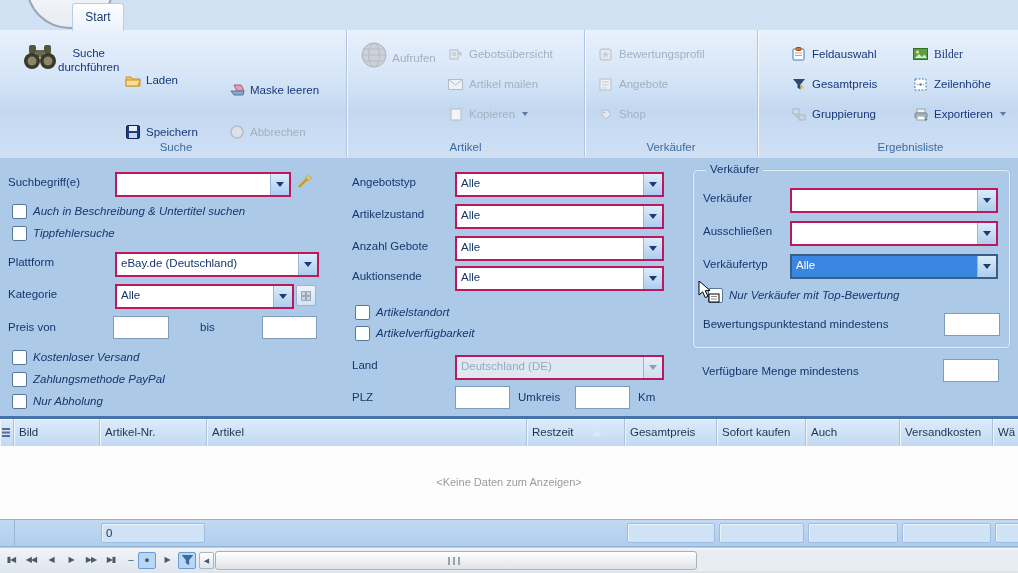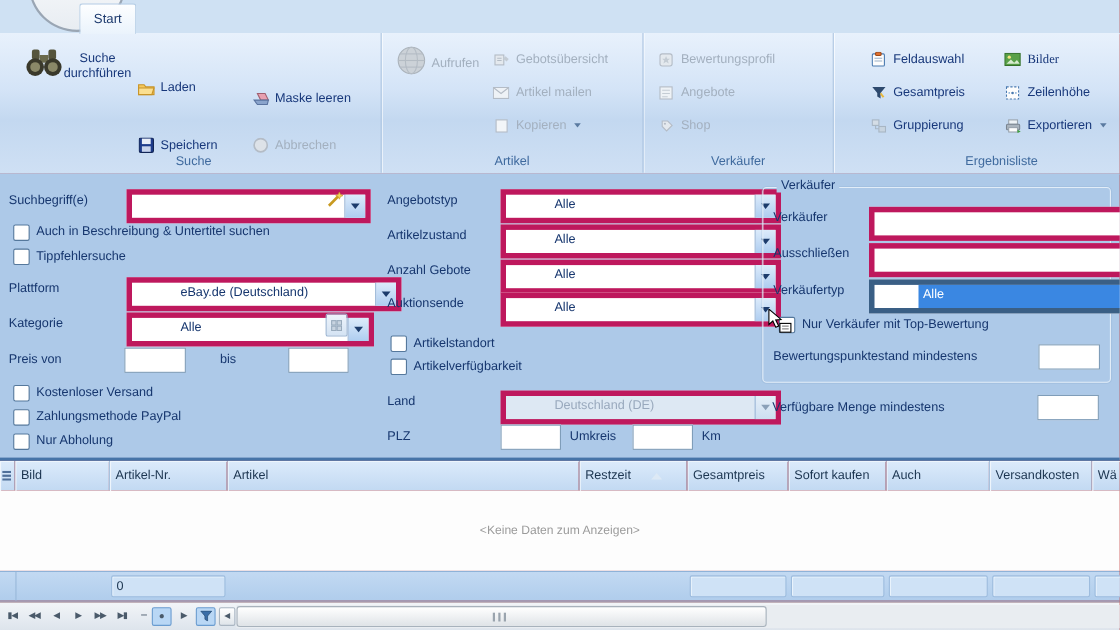--- a/index.html
+++ b/index.html
@@ -25,32 +25,32 @@
   .rbtn.dis{color:#a3b0bf;}
   .rbig{position:absolute;display:flex;align-items:center;justify-content:flex-start;
     text-align:center;color:#17377a;}
   .rbig.dis{color:#a3b0bf;}
   .rbig .blabel{margin-top:6px;line-height:14px;width:84px;}
   .ricon{display:inline-flex;width:17px;height:16px;align-items:center;justify-content:center;flex:none;}
   .ddarrow{display:inline-block;width:0;height:0;border-left:3.5px solid transparent;border-right:3.5px solid transparent;border-top:4px solid #5a7aa0;margin-left:2px;}
   
   .form{position:absolute;left:0;top:158px;width:1018px;height:260px;background:#adc9e8;}
   .flabel{position:absolute;white-space:nowrap;color:#16366e;}
-  .combo{position:absolute;height:21px;background:#fff;border:5px solid #be185d;display:flex;padding-left:40px;}
+  .combo{position:absolute;height:21px;background:#fff;border:2px solid #be185d;display:flex;}
   .combo .ctext{flex:1;padding:0 0 0 4px;line-height:19px;color:#16366e;overflow:hidden;white-space:nowrap;}
   .combo .dd{width:18px;flex:none;background:linear-gradient(#dcebfb,#aecdf0);border-left:1px solid #9ab6d6;display:flex;align-items:center;justify-content:center;}
   .combo .dd i{display:block;width:0;height:0;border-left:4px solid transparent;border-right:4px solid transparent;border-top:5px solid #1c3c6c;}
   .combo.focus{border-color:#3a5f85;}
   .combo.focus .ctext{background:#3a87e2;color:#fff;}
   .combo.dis{background:#dde8f3;}
   .combo.dis .ctext{color:#99a9bd;}
   .combo.dis .dd{background:linear-gradient(#e4eef8,#cddff1);}
   .combo.dis .dd i{border-top-color:#8aa0b8;}
   .tinput{position:absolute;height:21px;background:#fff;border:1px solid #7f9db9;}
-  .cbrow{position:absolute;display:flex;align-items:center;gap:6px;height:14px;}
+  .cbrow{position:absolute;display:flex;align-items:center;gap:6px;height:14px;font-style:italic;}
   .cbbox{width:13px;height:13px;background:#fff;border:1px solid #55789c;border-radius:2px;flex:none;}
   .cblabel{white-space:nowrap;color:#16366e;}
   .gbox{position:absolute;border:1px solid #e2edf8;border-radius:4px;box-shadow:0 0 0 1px rgba(140,170,205,.25);}
   .gbox-legend{position:absolute;top:-8px;left:12px;background:#adc9e8;padding:0 4px;color:#16366e;}
   .sidebtn{position:absolute;width:18px;height:19px;background:linear-gradient(#eef4fb,#d4e3f3);border:1px solid #9ab4d2;border-radius:2px;display:flex;align-items:center;justify-content:center;}
   
   .gridsep{position:absolute;left:0;top:416px;width:1018px;height:3px;background:#4674a8;}
   .ghead{position:absolute;left:0;top:419px;width:1018px;height:27px;display:flex;}
   .gcell{height:27px;background:linear-gradient(#dcebfb,#c2d9f2);border-right:1px solid #a9c2de;
     box-shadow:inset 1px 1px 0 #eef5fc;line-height:27px;padding-left:5px;box-sizing:border-box;

